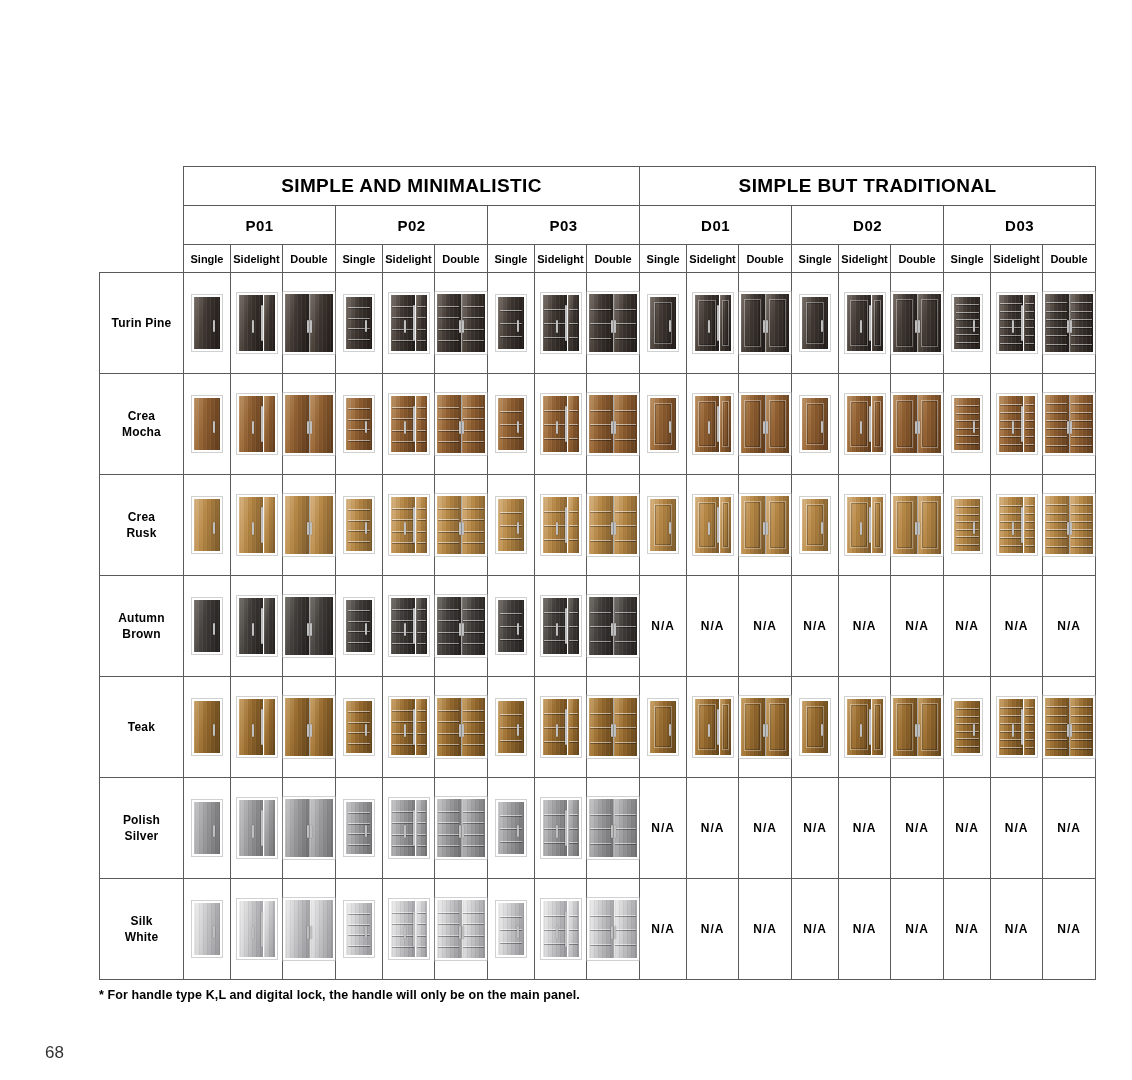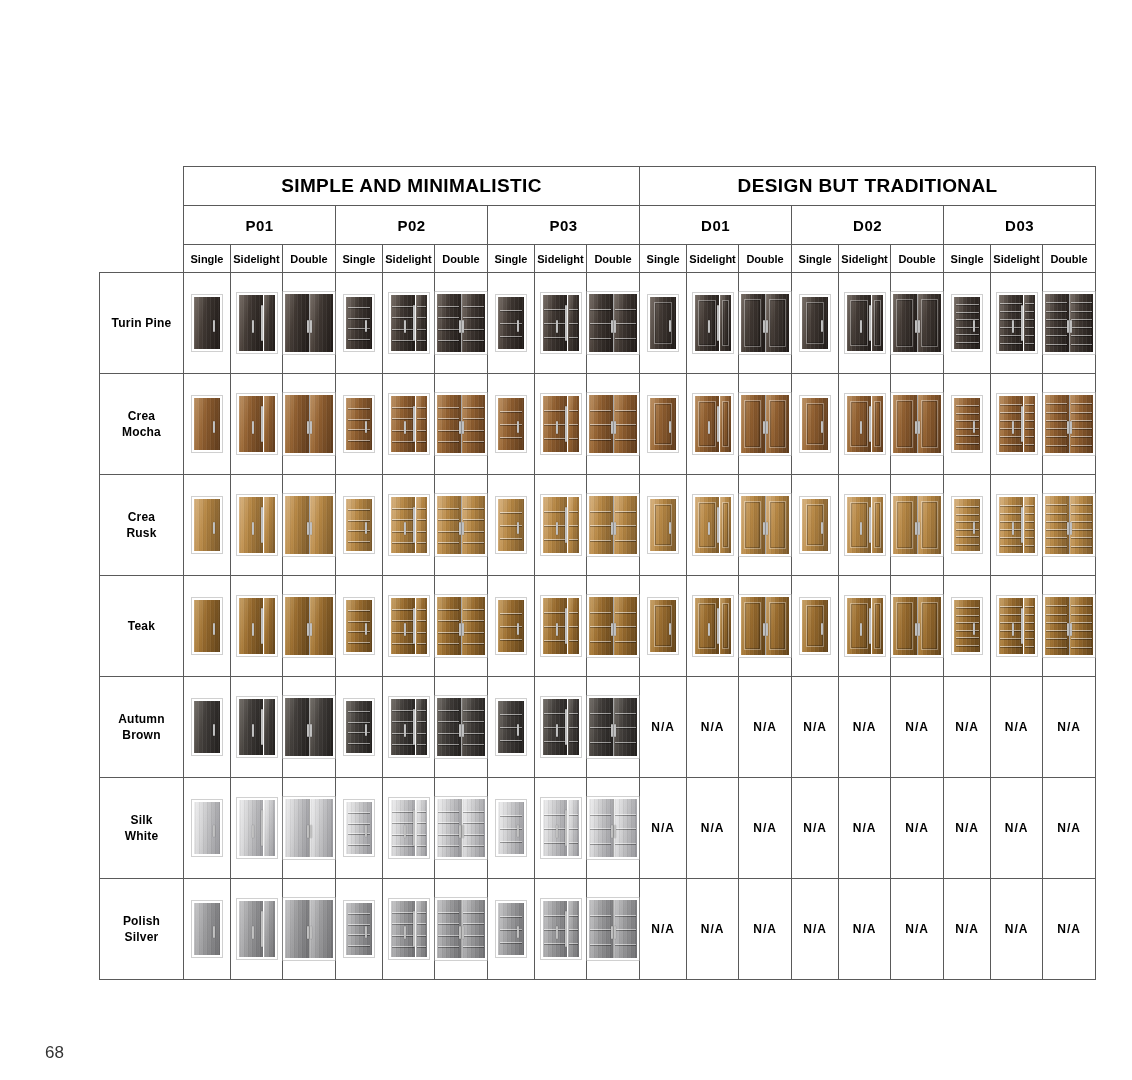--- a/index.html
+++ b/index.html
@@ -225,21 +225,21 @@
         <col class="c-side">
         <col class="c-double">
       <col class="c-single">
         <col class="c-side">
         <col class="c-double">
     </colgroup>
     <thead>
       <tr>
         <td class="corner-blank"></td>
         <td class="grp-head" colspan="9">SIMPLE AND MINIMALISTIC</td>
-        <td class="grp-head" colspan="9">DESIGN BUT TRADITIONAL</td>
+        <td class="grp-head" colspan="9">SIMPLE BUT TRADITIONAL</td>
       </tr>
       <tr>
         <td class="corner-blank"></td>
         <td class="code-head" colspan="3">P01</td>
         <td class="code-head" colspan="3">P02</td>
         <td class="code-head" colspan="3">P03</td>
         <td class="code-head" colspan="3">D01</td>
         <td class="code-head" colspan="3">D02</td>
         <td class="code-head" colspan="3">D03</td>
       </tr>
@@ -1484,20 +1484,237 @@
                   </div>
                   <div class="seam"></div>
                   <div class="handle short" style="left: 46%;"></div>
                   <div class="handle short" style="left: 52%;"></div>
                 </div>
               </div>
             </div>
           </td>
         </tr>
         <tr>
+          <td class="row-label">Autumn<br>Brown</td>
+          <td class="cell">
+            <div class="door-box">
+              <div class="door" style="width: 26px; height: 52px;">
+                <div class="leafwrap">
+                  <div class="leaf" style="flex: 1 1 0%; background: linear-gradient(95deg, rgb(86, 80, 73) 0%, rgb(60, 56, 53) 45%, rgb(38, 35, 33) 100%);">
+                    <div class="grain-v"></div>
+                    <div class="sheen"></div>
+                  </div>
+                  <div class="handle short" style="left: 72%;"></div>
+                </div>
+              </div>
+            </div>
+          </td>
+          <td class="cell">
+            <div class="door-box">
+              <div class="door" style="width: 36px; height: 56px;">
+                <div class="leafwrap">
+                  <div class="leaf" style="flex: 0.7 1 0%; background: linear-gradient(95deg, rgb(86, 80, 73) 0%, rgb(60, 56, 53) 45%, rgb(38, 35, 33) 100%);">
+                    <div class="grain-v"></div>
+                    <div class="sheen"></div>
+                  </div>
+                  <div class="leaf" style="flex: 0.3 1 0%; background: linear-gradient(95deg, rgb(86, 80, 73) 0%, rgb(60, 56, 53) 45%, rgb(38, 35, 33) 100%);">
+                    <div class="grain-v"></div>
+                    <div class="sheen"></div>
+                  </div>
+                  <div class="handle long" style="left: 62%;"></div>
+                  <div class="handle short" style="left: 38%;"></div>
+                </div>
+              </div>
+            </div>
+          </td>
+          <td class="cell">
+            <div class="door-box">
+              <div class="door" style="width: 48px; height: 58px;">
+                <div class="leafwrap">
+                  <div class="leaf" style="flex: 0.5 1 0%; background: linear-gradient(95deg, rgb(86, 80, 73) 0%, rgb(60, 56, 53) 45%, rgb(38, 35, 33) 100%);">
+                    <div class="grain-v"></div>
+                    <div class="sheen"></div>
+                  </div>
+                  <div class="leaf" style="flex: 0.5 1 0%; background: linear-gradient(95deg, rgb(86, 80, 73) 0%, rgb(60, 56, 53) 45%, rgb(38, 35, 33) 100%);">
+                    <div class="grain-v"></div>
+                    <div class="sheen"></div>
+                  </div>
+                  <div class="seam"></div>
+                  <div class="handle short" style="left: 46%;"></div>
+                  <div class="handle short" style="left: 52%;"></div>
+                </div>
+              </div>
+            </div>
+          </td>
+          <td class="cell">
+            <div class="door-box">
+              <div class="door" style="width: 26px; height: 52px;">
+                <div class="leafwrap">
+                  <div class="leaf" style="flex: 1 1 0%; background: linear-gradient(95deg, rgb(86, 80, 73) 0%, rgb(60, 56, 53) 45%, rgb(38, 35, 33) 100%);">
+                    <div class="grain-v"></div>
+                    <div class="grooves">
+                      <i style="top: 20%;"></i>
+                      <i style="top: 40%;"></i>
+                      <i style="top: 60%;"></i>
+                      <i style="top: 80%;"></i>
+                    </div>
+                    <div class="sheen"></div>
+                  </div>
+                  <div class="handle short" style="left: 72%;"></div>
+                </div>
+              </div>
+            </div>
+          </td>
+          <td class="cell">
+            <div class="door-box">
+              <div class="door" style="width: 36px; height: 56px;">
+                <div class="leafwrap">
+                  <div class="leaf" style="flex: 0.7 1 0%; background: linear-gradient(95deg, rgb(86, 80, 73) 0%, rgb(60, 56, 53) 45%, rgb(38, 35, 33) 100%);">
+                    <div class="grain-v"></div>
+                    <div class="grooves">
+                      <i style="top: 20%;"></i>
+                      <i style="top: 40%;"></i>
+                      <i style="top: 60%;"></i>
+                      <i style="top: 80%;"></i>
+                    </div>
+                    <div class="sheen"></div>
+                  </div>
+                  <div class="leaf" style="flex: 0.3 1 0%; background: linear-gradient(95deg, rgb(86, 80, 73) 0%, rgb(60, 56, 53) 45%, rgb(38, 35, 33) 100%);">
+                    <div class="grain-v"></div>
+                    <div class="grooves">
+                      <i style="top: 20%;"></i>
+                      <i style="top: 40%;"></i>
+                      <i style="top: 60%;"></i>
+                      <i style="top: 80%;"></i>
+                    </div>
+                    <div class="sheen"></div>
+                  </div>
+                  <div class="handle long" style="left: 62%;"></div>
+                  <div class="handle short" style="left: 38%;"></div>
+                </div>
+              </div>
+            </div>
+          </td>
+          <td class="cell">
+            <div class="door-box">
+              <div class="door" style="width: 48px; height: 58px;">
+                <div class="leafwrap">
+                  <div class="leaf" style="flex: 0.5 1 0%; background: linear-gradient(95deg, rgb(86, 80, 73) 0%, rgb(60, 56, 53) 45%, rgb(38, 35, 33) 100%);">
+                    <div class="grain-v"></div>
+                    <div class="grooves">
+                      <i style="top: 20%;"></i>
+                      <i style="top: 40%;"></i>
+                      <i style="top: 60%;"></i>
+                      <i style="top: 80%;"></i>
+                    </div>
+                    <div class="sheen"></div>
+                  </div>
+                  <div class="leaf" style="flex: 0.5 1 0%; background: linear-gradient(95deg, rgb(86, 80, 73) 0%, rgb(60, 56, 53) 45%, rgb(38, 35, 33) 100%);">
+                    <div class="grain-v"></div>
+                    <div class="grooves">
+                      <i style="top: 20%;"></i>
+                      <i style="top: 40%;"></i>
+                      <i style="top: 60%;"></i>
+                      <i style="top: 80%;"></i>
+                    </div>
+                    <div class="sheen"></div>
+                  </div>
+                  <div class="seam"></div>
+                  <div class="handle short" style="left: 46%;"></div>
+                  <div class="handle short" style="left: 52%;"></div>
+                </div>
+              </div>
+            </div>
+          </td>
+          <td class="cell">
+            <div class="door-box">
+              <div class="door" style="width: 26px; height: 52px;">
+                <div class="leafwrap">
+                  <div class="leaf" style="flex: 1 1 0%; background: linear-gradient(95deg, rgb(86, 80, 73) 0%, rgb(60, 56, 53) 45%, rgb(38, 35, 33) 100%);">
+                    <div class="grain-v"></div>
+                    <div class="grooves">
+                      <i style="top: 25%;"></i>
+                      <i style="top: 50%;"></i>
+                      <i style="top: 75%;"></i>
+                    </div>
+                    <div class="sheen"></div>
+                  </div>
+                  <div class="handle short" style="left: 72%;"></div>
+                </div>
+              </div>
+            </div>
+          </td>
+          <td class="cell">
+            <div class="door-box">
+              <div class="door" style="width: 36px; height: 56px;">
+                <div class="leafwrap">
+                  <div class="leaf" style="flex: 0.7 1 0%; background: linear-gradient(95deg, rgb(86, 80, 73) 0%, rgb(60, 56, 53) 45%, rgb(38, 35, 33) 100%);">
+                    <div class="grain-v"></div>
+                    <div class="grooves">
+                      <i style="top: 25%;"></i>
+                      <i style="top: 50%;"></i>
+                      <i style="top: 75%;"></i>
+                    </div>
+                    <div class="sheen"></div>
+                  </div>
+                  <div class="leaf" style="flex: 0.3 1 0%; background: linear-gradient(95deg, rgb(86, 80, 73) 0%, rgb(60, 56, 53) 45%, rgb(38, 35, 33) 100%);">
+                    <div class="grain-v"></div>
+                    <div class="grooves">
+                      <i style="top: 25%;"></i>
+                      <i style="top: 50%;"></i>
+                      <i style="top: 75%;"></i>
+                    </div>
+                    <div class="sheen"></div>
+                  </div>
+                  <div class="handle long" style="left: 62%;"></div>
+                  <div class="handle short" style="left: 38%;"></div>
+                </div>
+              </div>
+            </div>
+          </td>
+          <td class="cell">
+            <div class="door-box">
+              <div class="door" style="width: 48px; height: 58px;">
+                <div class="leafwrap">
+                  <div class="leaf" style="flex: 0.5 1 0%; background: linear-gradient(95deg, rgb(86, 80, 73) 0%, rgb(60, 56, 53) 45%, rgb(38, 35, 33) 100%);">
+                    <div class="grain-v"></div>
+                    <div class="grooves">
+                      <i style="top: 25%;"></i>
+                      <i style="top: 50%;"></i>
+                      <i style="top: 75%;"></i>
+                    </div>
+                    <div class="sheen"></div>
+                  </div>
+                  <div class="leaf" style="flex: 0.5 1 0%; background: linear-gradient(95deg, rgb(86, 80, 73) 0%, rgb(60, 56, 53) 45%, rgb(38, 35, 33) 100%);">
+                    <div class="grain-v"></div>
+                    <div class="grooves">
+                      <i style="top: 25%;"></i>
+                      <i style="top: 50%;"></i>
+                      <i style="top: 75%;"></i>
+                    </div>
+                    <div class="sheen"></div>
+                  </div>
+                  <div class="seam"></div>
+                  <div class="handle short" style="left: 46%;"></div>
+                  <div class="handle short" style="left: 52%;"></div>
+                </div>
+              </div>
+            </div>
+          </td>
+          <td class="cell na">N/A</td>
+          <td class="cell na">N/A</td>
+          <td class="cell na">N/A</td>
+          <td class="cell na">N/A</td>
+          <td class="cell na">N/A</td>
+          <td class="cell na">N/A</td>
+          <td class="cell na">N/A</td>
+          <td class="cell na">N/A</td>
+          <td class="cell na">N/A</td>
+        </tr>
+        <tr>
           <td class="row-label">Teak</td>
           <td class="cell">
             <div class="door-box">
               <div class="door" style="width: 26px; height: 52px;">
                 <div class="leafwrap">
                   <div class="leaf" style="flex: 1 1 0%; background: linear-gradient(95deg, rgb(191, 143, 71) 0%, rgb(150, 104, 42) 45%, rgb(111, 76, 29) 100%);">
                     <div class="grain-v"></div>
                     <div class="sheen"></div>
                   </div>
                   <div class="handle short" style="left: 72%;"></div>
@@ -1892,211 +2109,211 @@
                   </div>
                   <div class="seam"></div>
                   <div class="handle short" style="left: 46%;"></div>
                   <div class="handle short" style="left: 52%;"></div>
                 </div>
               </div>
             </div>
           </td>
         </tr>
         <tr>
-          <td class="row-label">Autumn<br>Brown</td>
-          <td class="cell">
-            <div class="door-box">
-              <div class="door" style="width: 26px; height: 52px;">
-                <div class="leafwrap">
-                  <div class="leaf" style="flex: 1 1 0%; background: linear-gradient(95deg, rgb(86, 80, 73) 0%, rgb(60, 56, 53) 45%, rgb(38, 35, 33) 100%);">
-                    <div class="grain-v"></div>
-                    <div class="sheen"></div>
-                  </div>
-                  <div class="handle short" style="left: 72%;"></div>
-                </div>
-              </div>
-            </div>
-          </td>
-          <td class="cell">
-            <div class="door-box">
-              <div class="door" style="width: 36px; height: 56px;">
-                <div class="leafwrap">
-                  <div class="leaf" style="flex: 0.7 1 0%; background: linear-gradient(95deg, rgb(86, 80, 73) 0%, rgb(60, 56, 53) 45%, rgb(38, 35, 33) 100%);">
-                    <div class="grain-v"></div>
-                    <div class="sheen"></div>
-                  </div>
-                  <div class="leaf" style="flex: 0.3 1 0%; background: linear-gradient(95deg, rgb(86, 80, 73) 0%, rgb(60, 56, 53) 45%, rgb(38, 35, 33) 100%);">
-                    <div class="grain-v"></div>
-                    <div class="sheen"></div>
-                  </div>
-                  <div class="handle long" style="left: 62%;"></div>
-                  <div class="handle short" style="left: 38%;"></div>
-                </div>
-              </div>
-            </div>
-          </td>
-          <td class="cell">
-            <div class="door-box">
-              <div class="door" style="width: 48px; height: 58px;">
-                <div class="leafwrap">
-                  <div class="leaf" style="flex: 0.5 1 0%; background: linear-gradient(95deg, rgb(86, 80, 73) 0%, rgb(60, 56, 53) 45%, rgb(38, 35, 33) 100%);">
-                    <div class="grain-v"></div>
-                    <div class="sheen"></div>
-                  </div>
-                  <div class="leaf" style="flex: 0.5 1 0%; background: linear-gradient(95deg, rgb(86, 80, 73) 0%, rgb(60, 56, 53) 45%, rgb(38, 35, 33) 100%);">
-                    <div class="grain-v"></div>
-                    <div class="sheen"></div>
-                  </div>
-                  <div class="seam"></div>
-                  <div class="handle short" style="left: 46%;"></div>
-                  <div class="handle short" style="left: 52%;"></div>
-                </div>
-              </div>
-            </div>
-          </td>
-          <td class="cell">
-            <div class="door-box">
-              <div class="door" style="width: 26px; height: 52px;">
-                <div class="leafwrap">
-                  <div class="leaf" style="flex: 1 1 0%; background: linear-gradient(95deg, rgb(86, 80, 73) 0%, rgb(60, 56, 53) 45%, rgb(38, 35, 33) 100%);">
-                    <div class="grain-v"></div>
-                    <div class="grooves">
-                      <i style="top: 20%;"></i>
-                      <i style="top: 40%;"></i>
-                      <i style="top: 60%;"></i>
-                      <i style="top: 80%;"></i>
-                    </div>
-                    <div class="sheen"></div>
-                  </div>
-                  <div class="handle short" style="left: 72%;"></div>
-                </div>
-              </div>
-            </div>
-          </td>
-          <td class="cell">
-            <div class="door-box">
-              <div class="door" style="width: 36px; height: 56px;">
-                <div class="leafwrap">
-                  <div class="leaf" style="flex: 0.7 1 0%; background: linear-gradient(95deg, rgb(86, 80, 73) 0%, rgb(60, 56, 53) 45%, rgb(38, 35, 33) 100%);">
-                    <div class="grain-v"></div>
-                    <div class="grooves">
-                      <i style="top: 20%;"></i>
-                      <i style="top: 40%;"></i>
-                      <i style="top: 60%;"></i>
-                      <i style="top: 80%;"></i>
-                    </div>
-                    <div class="sheen"></div>
-                  </div>
-                  <div class="leaf" style="flex: 0.3 1 0%; background: linear-gradient(95deg, rgb(86, 80, 73) 0%, rgb(60, 56, 53) 45%, rgb(38, 35, 33) 100%);">
-                    <div class="grain-v"></div>
-                    <div class="grooves">
-                      <i style="top: 20%;"></i>
-                      <i style="top: 40%;"></i>
-                      <i style="top: 60%;"></i>
-                      <i style="top: 80%;"></i>
-                    </div>
-                    <div class="sheen"></div>
-                  </div>
-                  <div class="handle long" style="left: 62%;"></div>
-                  <div class="handle short" style="left: 38%;"></div>
-                </div>
-              </div>
-            </div>
-          </td>
-          <td class="cell">
-            <div class="door-box">
-              <div class="door" style="width: 48px; height: 58px;">
-                <div class="leafwrap">
-                  <div class="leaf" style="flex: 0.5 1 0%; background: linear-gradient(95deg, rgb(86, 80, 73) 0%, rgb(60, 56, 53) 45%, rgb(38, 35, 33) 100%);">
-                    <div class="grain-v"></div>
-                    <div class="grooves">
-                      <i style="top: 20%;"></i>
-                      <i style="top: 40%;"></i>
-                      <i style="top: 60%;"></i>
-                      <i style="top: 80%;"></i>
-                    </div>
-                    <div class="sheen"></div>
-                  </div>
-                  <div class="leaf" style="flex: 0.5 1 0%; background: linear-gradient(95deg, rgb(86, 80, 73) 0%, rgb(60, 56, 53) 45%, rgb(38, 35, 33) 100%);">
-                    <div class="grain-v"></div>
-                    <div class="grooves">
-                      <i style="top: 20%;"></i>
-                      <i style="top: 40%;"></i>
-                      <i style="top: 60%;"></i>
-                      <i style="top: 80%;"></i>
-                    </div>
-                    <div class="sheen"></div>
-                  </div>
-                  <div class="seam"></div>
-                  <div class="handle short" style="left: 46%;"></div>
-                  <div class="handle short" style="left: 52%;"></div>
-                </div>
-              </div>
-            </div>
-          </td>
-          <td class="cell">
-            <div class="door-box">
-              <div class="door" style="width: 26px; height: 52px;">
-                <div class="leafwrap">
-                  <div class="leaf" style="flex: 1 1 0%; background: linear-gradient(95deg, rgb(86, 80, 73) 0%, rgb(60, 56, 53) 45%, rgb(38, 35, 33) 100%);">
-                    <div class="grain-v"></div>
-                    <div class="grooves">
-                      <i style="top: 25%;"></i>
-                      <i style="top: 50%;"></i>
-                      <i style="top: 75%;"></i>
-                    </div>
-                    <div class="sheen"></div>
-                  </div>
-                  <div class="handle short" style="left: 72%;"></div>
-                </div>
-              </div>
-            </div>
-          </td>
-          <td class="cell">
-            <div class="door-box">
-              <div class="door" style="width: 36px; height: 56px;">
-                <div class="leafwrap">
-                  <div class="leaf" style="flex: 0.7 1 0%; background: linear-gradient(95deg, rgb(86, 80, 73) 0%, rgb(60, 56, 53) 45%, rgb(38, 35, 33) 100%);">
-                    <div class="grain-v"></div>
-                    <div class="grooves">
-                      <i style="top: 25%;"></i>
-                      <i style="top: 50%;"></i>
-                      <i style="top: 75%;"></i>
-                    </div>
-                    <div class="sheen"></div>
-                  </div>
-                  <div class="leaf" style="flex: 0.3 1 0%; background: linear-gradient(95deg, rgb(86, 80, 73) 0%, rgb(60, 56, 53) 45%, rgb(38, 35, 33) 100%);">
-                    <div class="grain-v"></div>
-                    <div class="grooves">
-                      <i style="top: 25%;"></i>
-                      <i style="top: 50%;"></i>
-                      <i style="top: 75%;"></i>
-                    </div>
-                    <div class="sheen"></div>
-                  </div>
-                  <div class="handle long" style="left: 62%;"></div>
-                  <div class="handle short" style="left: 38%;"></div>
-                </div>
-              </div>
-            </div>
-          </td>
-          <td class="cell">
-            <div class="door-box">
-              <div class="door" style="width: 48px; height: 58px;">
-                <div class="leafwrap">
-                  <div class="leaf" style="flex: 0.5 1 0%; background: linear-gradient(95deg, rgb(86, 80, 73) 0%, rgb(60, 56, 53) 45%, rgb(38, 35, 33) 100%);">
-                    <div class="grain-v"></div>
-                    <div class="grooves">
-                      <i style="top: 25%;"></i>
-                      <i style="top: 50%;"></i>
-                      <i style="top: 75%;"></i>
-                    </div>
-                    <div class="sheen"></div>
-                  </div>
-                  <div class="leaf" style="flex: 0.5 1 0%; background: linear-gradient(95deg, rgb(86, 80, 73) 0%, rgb(60, 56, 53) 45%, rgb(38, 35, 33) 100%);">
+          <td class="row-label">Polish<br>Silver</td>
+          <td class="cell">
+            <div class="door-box">
+              <div class="door" style="width: 26px; height: 52px;">
+                <div class="leafwrap">
+                  <div class="leaf" style="flex: 1 1 0%; background: linear-gradient(95deg, rgb(188, 188, 190) 0%, rgb(154, 154, 156) 45%, rgb(125, 125, 128) 100%);">
+                    <div class="grain-v"></div>
+                    <div class="sheen"></div>
+                  </div>
+                  <div class="handle short" style="left: 72%;"></div>
+                </div>
+              </div>
+            </div>
+          </td>
+          <td class="cell">
+            <div class="door-box">
+              <div class="door" style="width: 36px; height: 56px;">
+                <div class="leafwrap">
+                  <div class="leaf" style="flex: 0.7 1 0%; background: linear-gradient(95deg, rgb(188, 188, 190) 0%, rgb(154, 154, 156) 45%, rgb(125, 125, 128) 100%);">
+                    <div class="grain-v"></div>
+                    <div class="sheen"></div>
+                  </div>
+                  <div class="leaf" style="flex: 0.3 1 0%; background: linear-gradient(95deg, rgb(188, 188, 190) 0%, rgb(154, 154, 156) 45%, rgb(125, 125, 128) 100%);">
+                    <div class="grain-v"></div>
+                    <div class="sheen"></div>
+                  </div>
+                  <div class="handle long" style="left: 62%;"></div>
+                  <div class="handle short" style="left: 38%;"></div>
+                </div>
+              </div>
+            </div>
+          </td>
+          <td class="cell">
+            <div class="door-box">
+              <div class="door" style="width: 48px; height: 58px;">
+                <div class="leafwrap">
+                  <div class="leaf" style="flex: 0.5 1 0%; background: linear-gradient(95deg, rgb(188, 188, 190) 0%, rgb(154, 154, 156) 45%, rgb(125, 125, 128) 100%);">
+                    <div class="grain-v"></div>
+                    <div class="sheen"></div>
+                  </div>
+                  <div class="leaf" style="flex: 0.5 1 0%; background: linear-gradient(95deg, rgb(188, 188, 190) 0%, rgb(154, 154, 156) 45%, rgb(125, 125, 128) 100%);">
+                    <div class="grain-v"></div>
+                    <div class="sheen"></div>
+                  </div>
+                  <div class="seam"></div>
+                  <div class="handle short" style="left: 46%;"></div>
+                  <div class="handle short" style="left: 52%;"></div>
+                </div>
+              </div>
+            </div>
+          </td>
+          <td class="cell">
+            <div class="door-box">
+              <div class="door" style="width: 26px; height: 52px;">
+                <div class="leafwrap">
+                  <div class="leaf" style="flex: 1 1 0%; background: linear-gradient(95deg, rgb(188, 188, 190) 0%, rgb(154, 154, 156) 45%, rgb(125, 125, 128) 100%);">
+                    <div class="grain-v"></div>
+                    <div class="grooves">
+                      <i style="top: 20%;"></i>
+                      <i style="top: 40%;"></i>
+                      <i style="top: 60%;"></i>
+                      <i style="top: 80%;"></i>
+                    </div>
+                    <div class="sheen"></div>
+                  </div>
+                  <div class="handle short" style="left: 72%;"></div>
+                </div>
+              </div>
+            </div>
+          </td>
+          <td class="cell">
+            <div class="door-box">
+              <div class="door" style="width: 36px; height: 56px;">
+                <div class="leafwrap">
+                  <div class="leaf" style="flex: 0.7 1 0%; background: linear-gradient(95deg, rgb(188, 188, 190) 0%, rgb(154, 154, 156) 45%, rgb(125, 125, 128) 100%);">
+                    <div class="grain-v"></div>
+                    <div class="grooves">
+                      <i style="top: 20%;"></i>
+                      <i style="top: 40%;"></i>
+                      <i style="top: 60%;"></i>
+                      <i style="top: 80%;"></i>
+                    </div>
+                    <div class="sheen"></div>
+                  </div>
+                  <div class="leaf" style="flex: 0.3 1 0%; background: linear-gradient(95deg, rgb(188, 188, 190) 0%, rgb(154, 154, 156) 45%, rgb(125, 125, 128) 100%);">
+                    <div class="grain-v"></div>
+                    <div class="grooves">
+                      <i style="top: 20%;"></i>
+                      <i style="top: 40%;"></i>
+                      <i style="top: 60%;"></i>
+                      <i style="top: 80%;"></i>
+                    </div>
+                    <div class="sheen"></div>
+                  </div>
+                  <div class="handle long" style="left: 62%;"></div>
+                  <div class="handle short" style="left: 38%;"></div>
+                </div>
+              </div>
+            </div>
+          </td>
+          <td class="cell">
+            <div class="door-box">
+              <div class="door" style="width: 48px; height: 58px;">
+                <div class="leafwrap">
+                  <div class="leaf" style="flex: 0.5 1 0%; background: linear-gradient(95deg, rgb(188, 188, 190) 0%, rgb(154, 154, 156) 45%, rgb(125, 125, 128) 100%);">
+                    <div class="grain-v"></div>
+                    <div class="grooves">
+                      <i style="top: 20%;"></i>
+                      <i style="top: 40%;"></i>
+                      <i style="top: 60%;"></i>
+                      <i style="top: 80%;"></i>
+                    </div>
+                    <div class="sheen"></div>
+                  </div>
+                  <div class="leaf" style="flex: 0.5 1 0%; background: linear-gradient(95deg, rgb(188, 188, 190) 0%, rgb(154, 154, 156) 45%, rgb(125, 125, 128) 100%);">
+                    <div class="grain-v"></div>
+                    <div class="grooves">
+                      <i style="top: 20%;"></i>
+                      <i style="top: 40%;"></i>
+                      <i style="top: 60%;"></i>
+                      <i style="top: 80%;"></i>
+                    </div>
+                    <div class="sheen"></div>
+                  </div>
+                  <div class="seam"></div>
+                  <div class="handle short" style="left: 46%;"></div>
+                  <div class="handle short" style="left: 52%;"></div>
+                </div>
+              </div>
+            </div>
+          </td>
+          <td class="cell">
+            <div class="door-box">
+              <div class="door" style="width: 26px; height: 52px;">
+                <div class="leafwrap">
+                  <div class="leaf" style="flex: 1 1 0%; background: linear-gradient(95deg, rgb(188, 188, 190) 0%, rgb(154, 154, 156) 45%, rgb(125, 125, 128) 100%);">
+                    <div class="grain-v"></div>
+                    <div class="grooves">
+                      <i style="top: 25%;"></i>
+                      <i style="top: 50%;"></i>
+                      <i style="top: 75%;"></i>
+                    </div>
+                    <div class="sheen"></div>
+                  </div>
+                  <div class="handle short" style="left: 72%;"></div>
+                </div>
+              </div>
+            </div>
+          </td>
+          <td class="cell">
+            <div class="door-box">
+              <div class="door" style="width: 36px; height: 56px;">
+                <div class="leafwrap">
+                  <div class="leaf" style="flex: 0.7 1 0%; background: linear-gradient(95deg, rgb(188, 188, 190) 0%, rgb(154, 154, 156) 45%, rgb(125, 125, 128) 100%);">
+                    <div class="grain-v"></div>
+                    <div class="grooves">
+                      <i style="top: 25%;"></i>
+                      <i style="top: 50%;"></i>
+                      <i style="top: 75%;"></i>
+                    </div>
+                    <div class="sheen"></div>
+                  </div>
+                  <div class="leaf" style="flex: 0.3 1 0%; background: linear-gradient(95deg, rgb(188, 188, 190) 0%, rgb(154, 154, 156) 45%, rgb(125, 125, 128) 100%);">
+                    <div class="grain-v"></div>
+                    <div class="grooves">
+                      <i style="top: 25%;"></i>
+                      <i style="top: 50%;"></i>
+                      <i style="top: 75%;"></i>
+                    </div>
+                    <div class="sheen"></div>
+                  </div>
+                  <div class="handle long" style="left: 62%;"></div>
+                  <div class="handle short" style="left: 38%;"></div>
+                </div>
+              </div>
+            </div>
+          </td>
+          <td class="cell">
+            <div class="door-box">
+              <div class="door" style="width: 48px; height: 58px;">
+                <div class="leafwrap">
+                  <div class="leaf" style="flex: 0.5 1 0%; background: linear-gradient(95deg, rgb(188, 188, 190) 0%, rgb(154, 154, 156) 45%, rgb(125, 125, 128) 100%);">
+                    <div class="grain-v"></div>
+                    <div class="grooves">
+                      <i style="top: 25%;"></i>
+                      <i style="top: 50%;"></i>
+                      <i style="top: 75%;"></i>
+                    </div>
+                    <div class="sheen"></div>
+                  </div>
+                  <div class="leaf" style="flex: 0.5 1 0%; background: linear-gradient(95deg, rgb(188, 188, 190) 0%, rgb(154, 154, 156) 45%, rgb(125, 125, 128) 100%);">
                     <div class="grain-v"></div>
                     <div class="grooves">
                       <i style="top: 25%;"></i>
                       <i style="top: 50%;"></i>
                       <i style="top: 75%;"></i>
                     </div>
                     <div class="sheen"></div>
                   </div>
                   <div class="seam"></div>
                   <div class="handle short" style="left: 46%;"></div>
@@ -2300,237 +2517,20 @@
                   <div class="leaf" style="flex: 0.5 1 0%; background: linear-gradient(95deg, rgb(236, 236, 237) 0%, rgb(201, 201, 203) 45%, rgb(169, 169, 174) 100%);">
                     <div class="grain-v"></div>
                     <div class="grooves">
                       <i style="top: 25%;"></i>
                       <i style="top: 50%;"></i>
                       <i style="top: 75%;"></i>
                     </div>
                     <div class="sheen"></div>
                   </div>
                   <div class="leaf" style="flex: 0.5 1 0%; background: linear-gradient(95deg, rgb(236, 236, 237) 0%, rgb(201, 201, 203) 45%, rgb(169, 169, 174) 100%);">
-                    <div class="grain-v"></div>
-                    <div class="grooves">
-                      <i style="top: 25%;"></i>
-                      <i style="top: 50%;"></i>
-                      <i style="top: 75%;"></i>
-                    </div>
-                    <div class="sheen"></div>
-                  </div>
-                  <div class="seam"></div>
-                  <div class="handle short" style="left: 46%;"></div>
-                  <div class="handle short" style="left: 52%;"></div>
-                </div>
-              </div>
-            </div>
-          </td>
-          <td class="cell na">N/A</td>
-          <td class="cell na">N/A</td>
-          <td class="cell na">N/A</td>
-          <td class="cell na">N/A</td>
-          <td class="cell na">N/A</td>
-          <td class="cell na">N/A</td>
-          <td class="cell na">N/A</td>
-          <td class="cell na">N/A</td>
-          <td class="cell na">N/A</td>
-        </tr>
-        <tr>
-          <td class="row-label">Polish<br>Silver</td>
-          <td class="cell">
-            <div class="door-box">
-              <div class="door" style="width: 26px; height: 52px;">
-                <div class="leafwrap">
-                  <div class="leaf" style="flex: 1 1 0%; background: linear-gradient(95deg, rgb(188, 188, 190) 0%, rgb(154, 154, 156) 45%, rgb(125, 125, 128) 100%);">
-                    <div class="grain-v"></div>
-                    <div class="sheen"></div>
-                  </div>
-                  <div class="handle short" style="left: 72%;"></div>
-                </div>
-              </div>
-            </div>
-          </td>
-          <td class="cell">
-            <div class="door-box">
-              <div class="door" style="width: 36px; height: 56px;">
-                <div class="leafwrap">
-                  <div class="leaf" style="flex: 0.7 1 0%; background: linear-gradient(95deg, rgb(188, 188, 190) 0%, rgb(154, 154, 156) 45%, rgb(125, 125, 128) 100%);">
-                    <div class="grain-v"></div>
-                    <div class="sheen"></div>
-                  </div>
-                  <div class="leaf" style="flex: 0.3 1 0%; background: linear-gradient(95deg, rgb(188, 188, 190) 0%, rgb(154, 154, 156) 45%, rgb(125, 125, 128) 100%);">
-                    <div class="grain-v"></div>
-                    <div class="sheen"></div>
-                  </div>
-                  <div class="handle long" style="left: 62%;"></div>
-                  <div class="handle short" style="left: 38%;"></div>
-                </div>
-              </div>
-            </div>
-          </td>
-          <td class="cell">
-            <div class="door-box">
-              <div class="door" style="width: 48px; height: 58px;">
-                <div class="leafwrap">
-                  <div class="leaf" style="flex: 0.5 1 0%; background: linear-gradient(95deg, rgb(188, 188, 190) 0%, rgb(154, 154, 156) 45%, rgb(125, 125, 128) 100%);">
-                    <div class="grain-v"></div>
-                    <div class="sheen"></div>
-                  </div>
-                  <div class="leaf" style="flex: 0.5 1 0%; background: linear-gradient(95deg, rgb(188, 188, 190) 0%, rgb(154, 154, 156) 45%, rgb(125, 125, 128) 100%);">
-                    <div class="grain-v"></div>
-                    <div class="sheen"></div>
-                  </div>
-                  <div class="seam"></div>
-                  <div class="handle short" style="left: 46%;"></div>
-                  <div class="handle short" style="left: 52%;"></div>
-                </div>
-              </div>
-            </div>
-          </td>
-          <td class="cell">
-            <div class="door-box">
-              <div class="door" style="width: 26px; height: 52px;">
-                <div class="leafwrap">
-                  <div class="leaf" style="flex: 1 1 0%; background: linear-gradient(95deg, rgb(188, 188, 190) 0%, rgb(154, 154, 156) 45%, rgb(125, 125, 128) 100%);">
-                    <div class="grain-v"></div>
-                    <div class="grooves">
-                      <i style="top: 20%;"></i>
-                      <i style="top: 40%;"></i>
-                      <i style="top: 60%;"></i>
-                      <i style="top: 80%;"></i>
-                    </div>
-                    <div class="sheen"></div>
-                  </div>
-                  <div class="handle short" style="left: 72%;"></div>
-                </div>
-              </div>
-            </div>
-          </td>
-          <td class="cell">
-            <div class="door-box">
-              <div class="door" style="width: 36px; height: 56px;">
-                <div class="leafwrap">
-                  <div class="leaf" style="flex: 0.7 1 0%; background: linear-gradient(95deg, rgb(188, 188, 190) 0%, rgb(154, 154, 156) 45%, rgb(125, 125, 128) 100%);">
-                    <div class="grain-v"></div>
-                    <div class="grooves">
-                      <i style="top: 20%;"></i>
-                      <i style="top: 40%;"></i>
-                      <i style="top: 60%;"></i>
-                      <i style="top: 80%;"></i>
-                    </div>
-                    <div class="sheen"></div>
-                  </div>
-                  <div class="leaf" style="flex: 0.3 1 0%; background: linear-gradient(95deg, rgb(188, 188, 190) 0%, rgb(154, 154, 156) 45%, rgb(125, 125, 128) 100%);">
-                    <div class="grain-v"></div>
-                    <div class="grooves">
-                      <i style="top: 20%;"></i>
-                      <i style="top: 40%;"></i>
-                      <i style="top: 60%;"></i>
-                      <i style="top: 80%;"></i>
-                    </div>
-                    <div class="sheen"></div>
-                  </div>
-                  <div class="handle long" style="left: 62%;"></div>
-                  <div class="handle short" style="left: 38%;"></div>
-                </div>
-              </div>
-            </div>
-          </td>
-          <td class="cell">
-            <div class="door-box">
-              <div class="door" style="width: 48px; height: 58px;">
-                <div class="leafwrap">
-                  <div class="leaf" style="flex: 0.5 1 0%; background: linear-gradient(95deg, rgb(188, 188, 190) 0%, rgb(154, 154, 156) 45%, rgb(125, 125, 128) 100%);">
-                    <div class="grain-v"></div>
-                    <div class="grooves">
-                      <i style="top: 20%;"></i>
-                      <i style="top: 40%;"></i>
-                      <i style="top: 60%;"></i>
-                      <i style="top: 80%;"></i>
-                    </div>
-                    <div class="sheen"></div>
-                  </div>
-                  <div class="leaf" style="flex: 0.5 1 0%; background: linear-gradient(95deg, rgb(188, 188, 190) 0%, rgb(154, 154, 156) 45%, rgb(125, 125, 128) 100%);">
-                    <div class="grain-v"></div>
-                    <div class="grooves">
-                      <i style="top: 20%;"></i>
-                      <i style="top: 40%;"></i>
-                      <i style="top: 60%;"></i>
-                      <i style="top: 80%;"></i>
-                    </div>
-                    <div class="sheen"></div>
-                  </div>
-                  <div class="seam"></div>
-                  <div class="handle short" style="left: 46%;"></div>
-                  <div class="handle short" style="left: 52%;"></div>
-                </div>
-              </div>
-            </div>
-          </td>
-          <td class="cell">
-            <div class="door-box">
-              <div class="door" style="width: 26px; height: 52px;">
-                <div class="leafwrap">
-                  <div class="leaf" style="flex: 1 1 0%; background: linear-gradient(95deg, rgb(188, 188, 190) 0%, rgb(154, 154, 156) 45%, rgb(125, 125, 128) 100%);">
-                    <div class="grain-v"></div>
-                    <div class="grooves">
-                      <i style="top: 25%;"></i>
-                      <i style="top: 50%;"></i>
-                      <i style="top: 75%;"></i>
-                    </div>
-                    <div class="sheen"></div>
-                  </div>
-                  <div class="handle short" style="left: 72%;"></div>
-                </div>
-              </div>
-            </div>
-          </td>
-          <td class="cell">
-            <div class="door-box">
-              <div class="door" style="width: 36px; height: 56px;">
-                <div class="leafwrap">
-                  <div class="leaf" style="flex: 0.7 1 0%; background: linear-gradient(95deg, rgb(188, 188, 190) 0%, rgb(154, 154, 156) 45%, rgb(125, 125, 128) 100%);">
-                    <div class="grain-v"></div>
-                    <div class="grooves">
-                      <i style="top: 25%;"></i>
-                      <i style="top: 50%;"></i>
-                      <i style="top: 75%;"></i>
-                    </div>
-                    <div class="sheen"></div>
-                  </div>
-                  <div class="leaf" style="flex: 0.3 1 0%; background: linear-gradient(95deg, rgb(188, 188, 190) 0%, rgb(154, 154, 156) 45%, rgb(125, 125, 128) 100%);">
-                    <div class="grain-v"></div>
-                    <div class="grooves">
-                      <i style="top: 25%;"></i>
-                      <i style="top: 50%;"></i>
-                      <i style="top: 75%;"></i>
-                    </div>
-                    <div class="sheen"></div>
-                  </div>
-                  <div class="handle long" style="left: 62%;"></div>
-                  <div class="handle short" style="left: 38%;"></div>
-                </div>
-              </div>
-            </div>
-          </td>
-          <td class="cell">
-            <div class="door-box">
-              <div class="door" style="width: 48px; height: 58px;">
-                <div class="leafwrap">
-                  <div class="leaf" style="flex: 0.5 1 0%; background: linear-gradient(95deg, rgb(188, 188, 190) 0%, rgb(154, 154, 156) 45%, rgb(125, 125, 128) 100%);">
-                    <div class="grain-v"></div>
-                    <div class="grooves">
-                      <i style="top: 25%;"></i>
-                      <i style="top: 50%;"></i>
-                      <i style="top: 75%;"></i>
-                    </div>
-                    <div class="sheen"></div>
-                  </div>
-                  <div class="leaf" style="flex: 0.5 1 0%; background: linear-gradient(95deg, rgb(188, 188, 190) 0%, rgb(154, 154, 156) 45%, rgb(125, 125, 128) 100%);">
                     <div class="grain-v"></div>
                     <div class="grooves">
                       <i style="top: 25%;"></i>
                       <i style="top: 50%;"></i>
                       <i style="top: 75%;"></i>
                     </div>
                     <div class="sheen"></div>
                   </div>
                   <div class="seam"></div>
                   <div class="handle short" style="left: 46%;"></div>
@@ -2547,15 +2547,16 @@
           <td class="cell na">N/A</td>
           <td class="cell na">N/A</td>
           <td class="cell na">N/A</td>
           <td class="cell na">N/A</td>
         </tr>
       </tbody>
   </table>
 </div>
 
 <div class="footnotes">
+  <div>* For handle type K,L and digital lock, the handle will only be on the main panel.</div>
 </div>
 
 <div class="page-no">68</div>
 
 </body></html>

